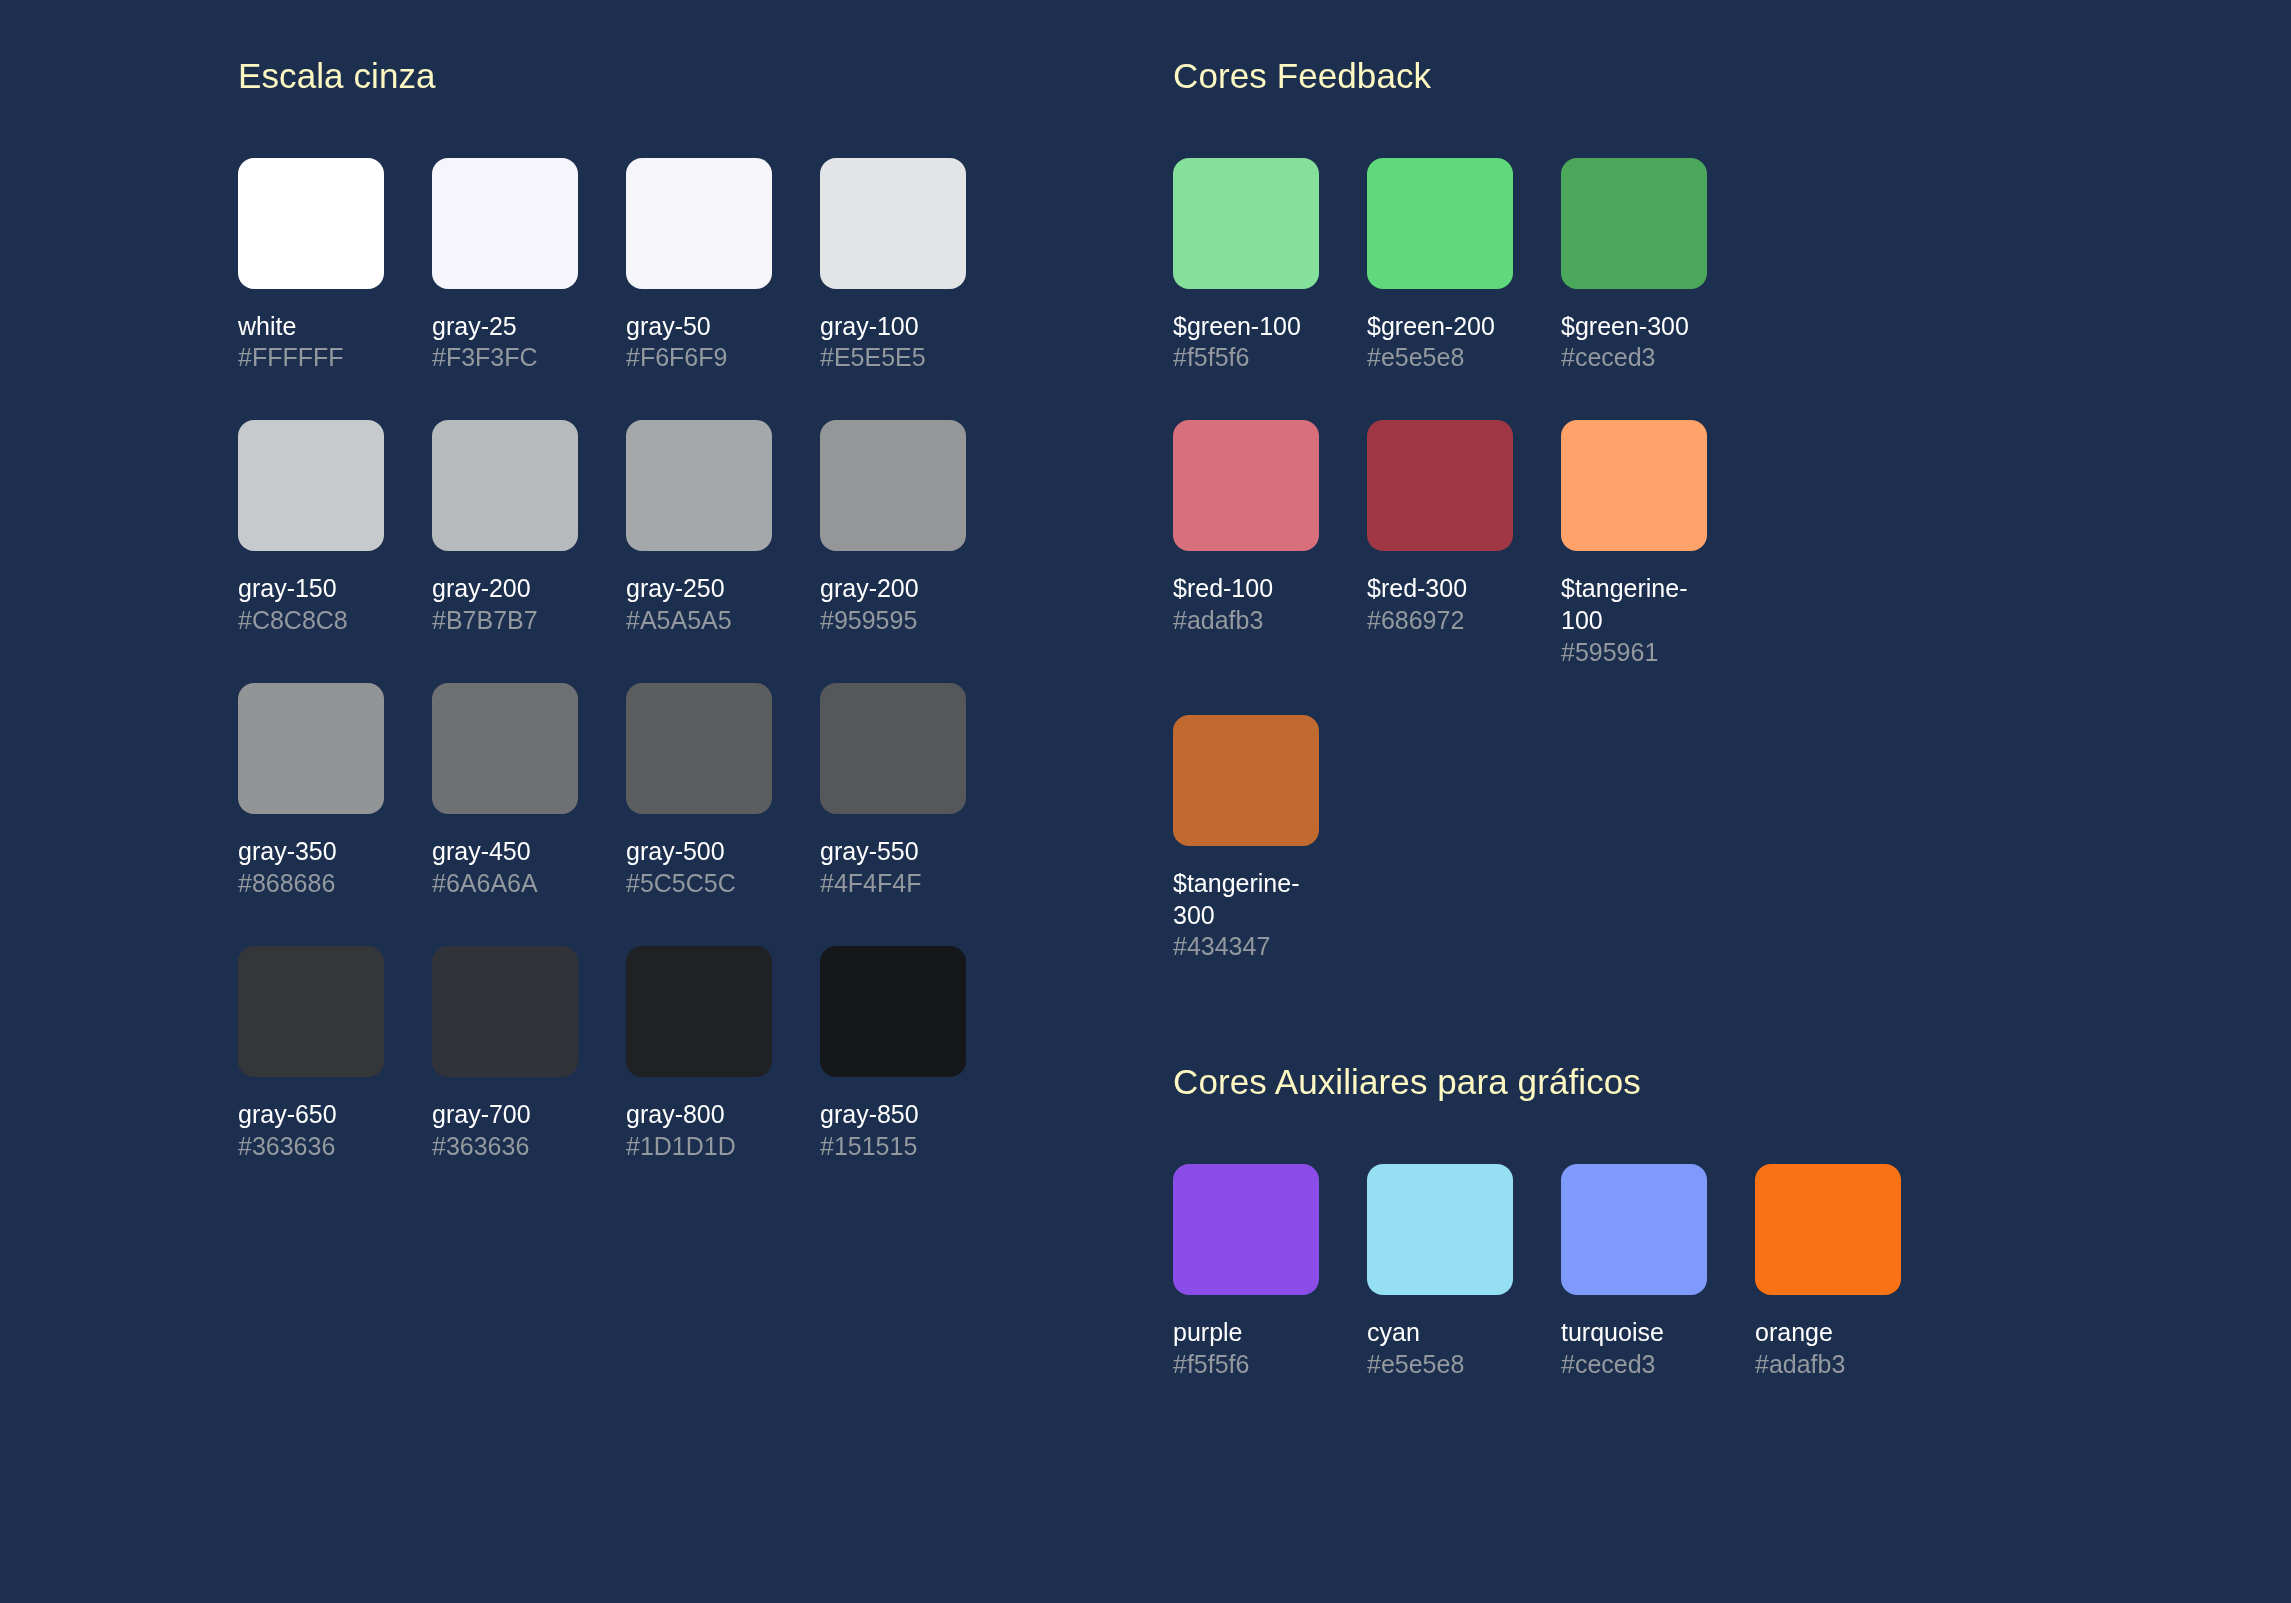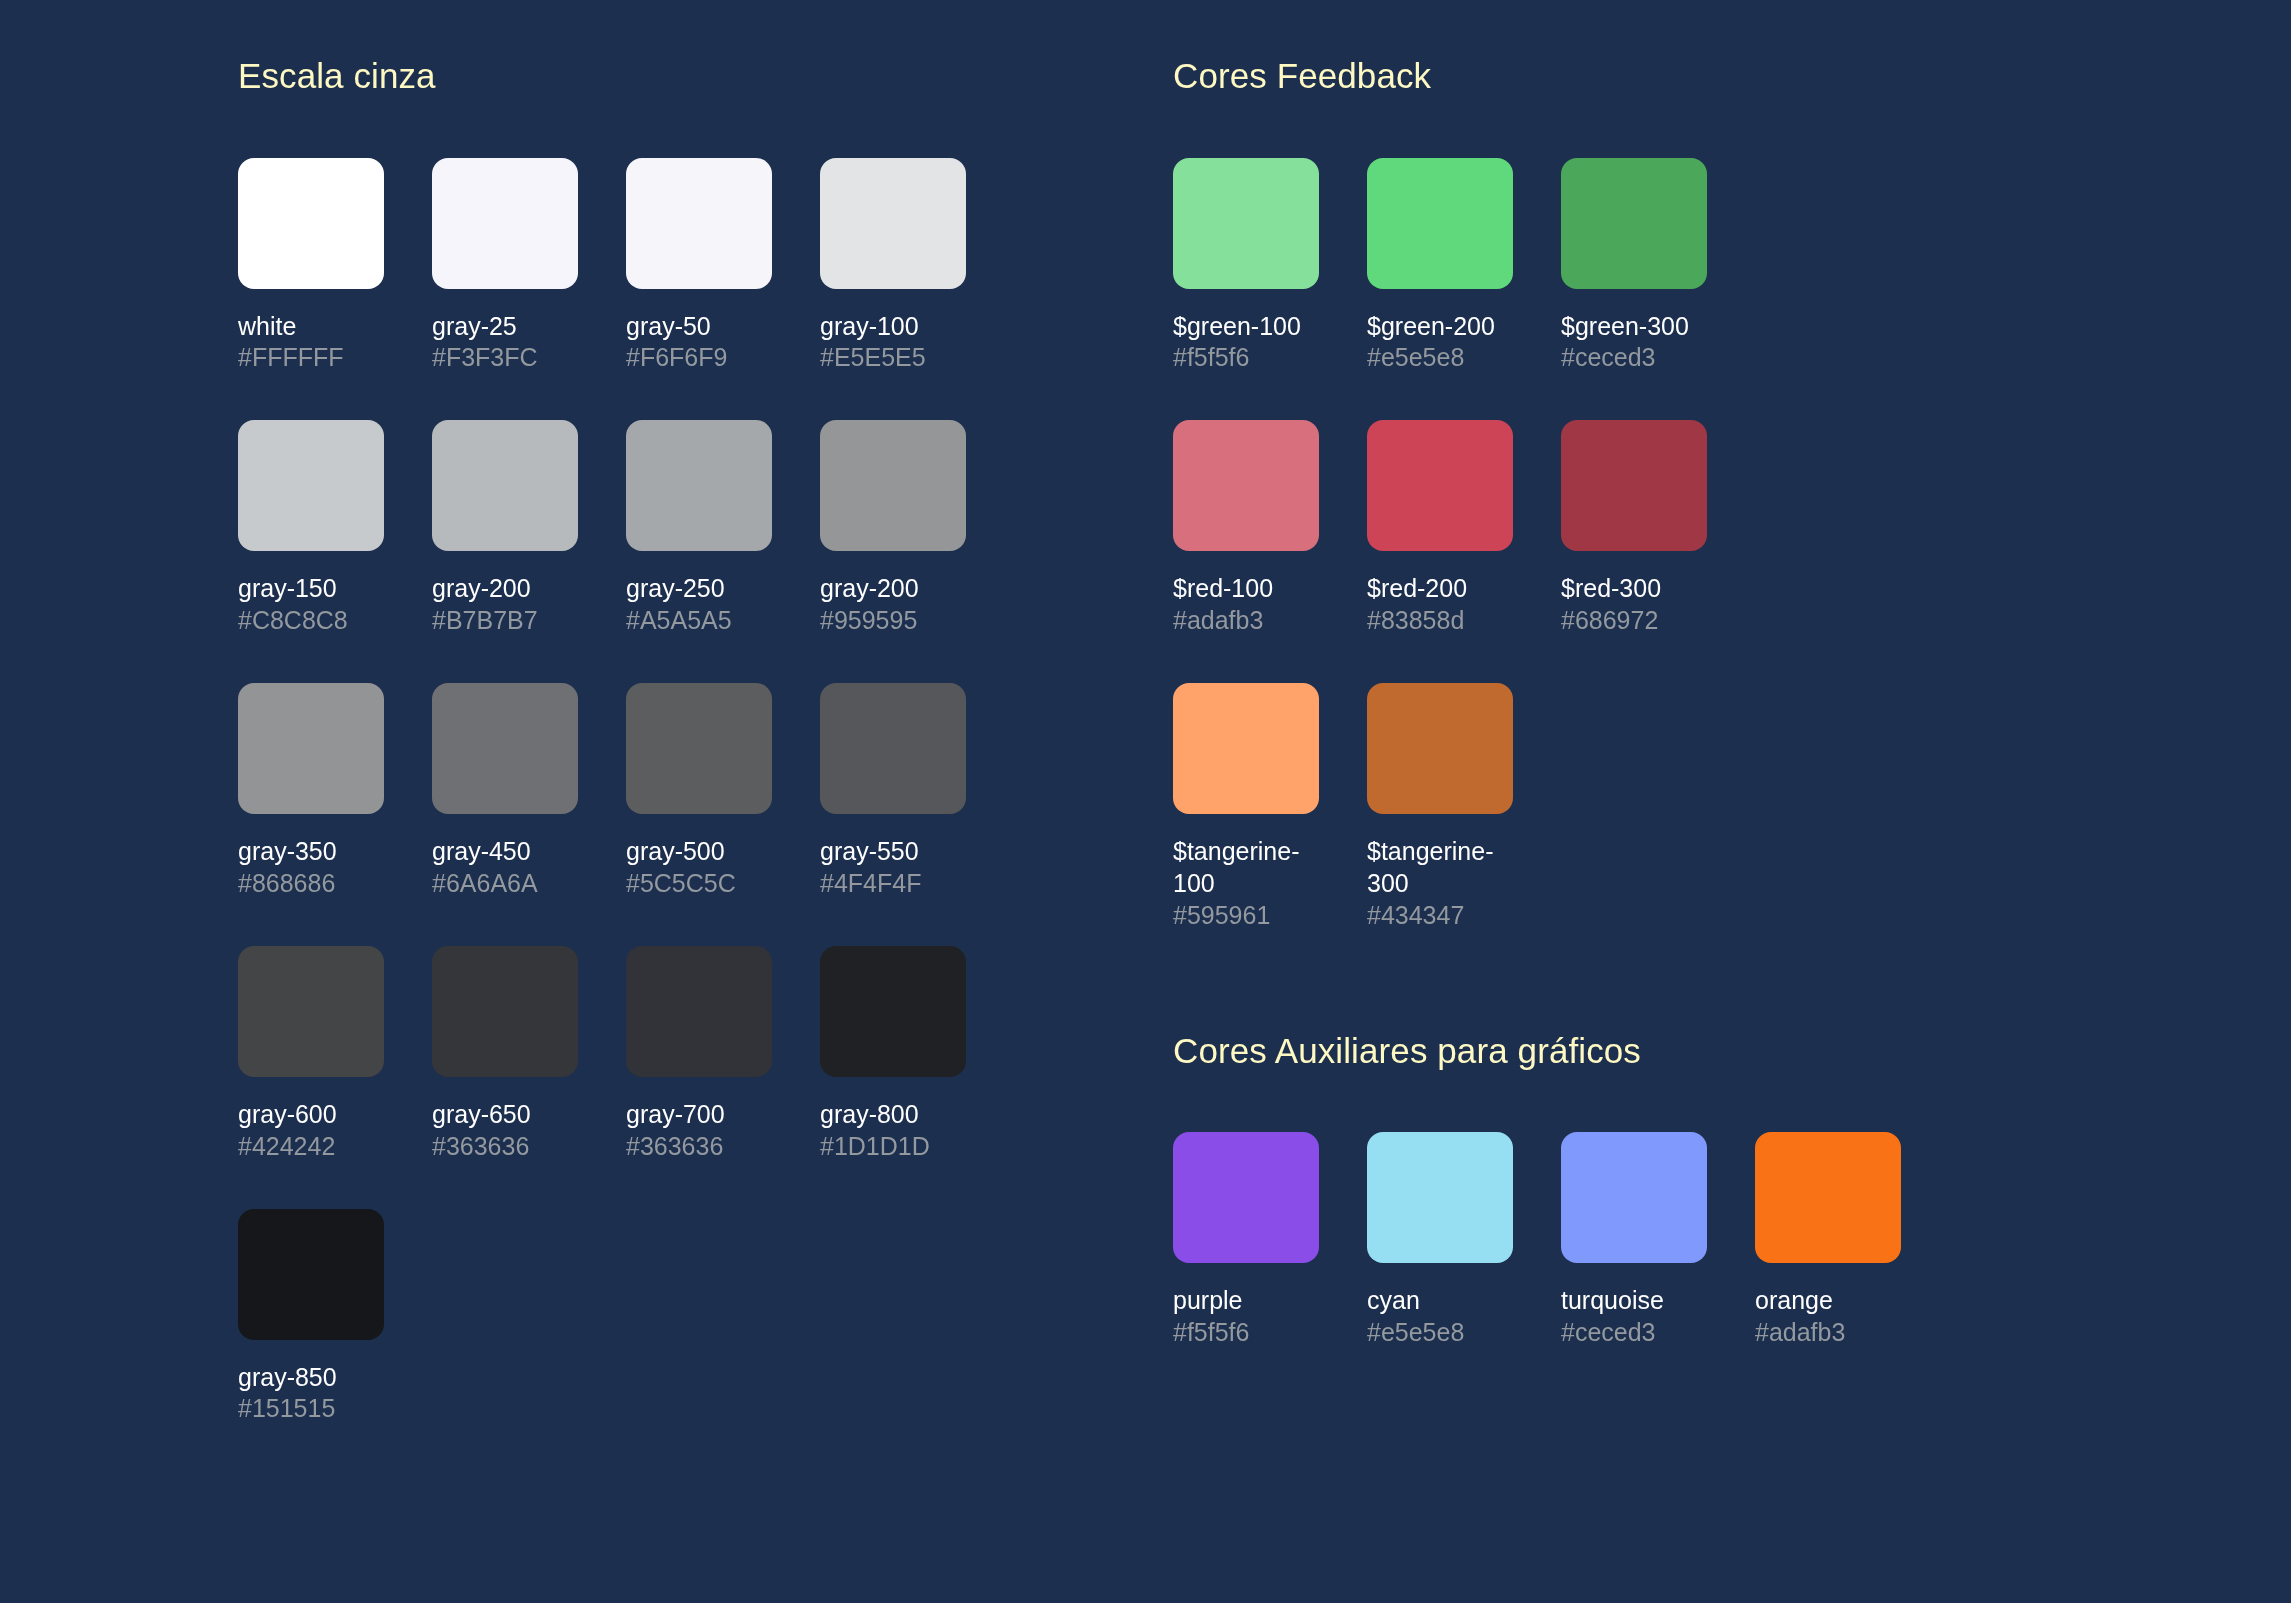--- a/index.html
+++ b/index.html
@@ -158,25 +158,20 @@
             <div class="swatch-chip" style="background: rgb(91, 93, 94);"></div>
             <div class="swatch-name">gray-500</div>
             <div class="swatch-hex">#5C5C5C</div>
           </div>
           <div class="swatch-cell">
             <div class="swatch-chip" style="background: rgb(85, 87, 90);"></div>
             <div class="swatch-name">gray-550</div>
             <div class="swatch-hex">#4F4F4F</div>
           </div>
           <div class="swatch-cell">
-            <div class="swatch-chip" style="background: rgb(67, 69, 71);"></div>
-            <div class="swatch-name">gray-600</div>
-            <div class="swatch-hex">#424242</div>
-          </div>
-          <div class="swatch-cell">
             <div class="swatch-chip" style="background: rgb(52, 54, 58);"></div>
             <div class="swatch-name">gray-650</div>
             <div class="swatch-hex">#363636</div>
           </div>
           <div class="swatch-cell">
             <div class="swatch-chip" style="background: rgb(49, 51, 56);"></div>
             <div class="swatch-name">gray-700</div>
             <div class="swatch-hex">#363636</div>
           </div>
           <div class="swatch-cell">
@@ -211,25 +206,20 @@
             <div class="swatch-chip" style="background: rgb(75, 168, 91);"></div>
             <div class="swatch-name">$green-300</div>
             <div class="swatch-hex">#ceced3</div>
           </div>
           <div class="swatch-cell">
             <div class="swatch-chip" style="background: rgb(215, 111, 124);"></div>
             <div class="swatch-name">$red-100</div>
             <div class="swatch-hex">#adafb3</div>
           </div>
           <div class="swatch-cell">
-            <div class="swatch-chip" style="background: rgb(204, 68, 85);"></div>
-            <div class="swatch-name">$red-200</div>
-            <div class="swatch-hex">#83858d</div>
-          </div>
-          <div class="swatch-cell">
             <div class="swatch-chip" style="background: rgb(160, 55, 68);"></div>
             <div class="swatch-name">$red-300</div>
             <div class="swatch-hex">#686972</div>
           </div>
           <div class="swatch-cell">
             <div class="swatch-chip" style="background: rgb(255, 163, 107);"></div>
             <div class="swatch-name">$tangerine-100</div>
             <div class="swatch-hex">#595961</div>
           </div>
           <div class="swatch-cell">

